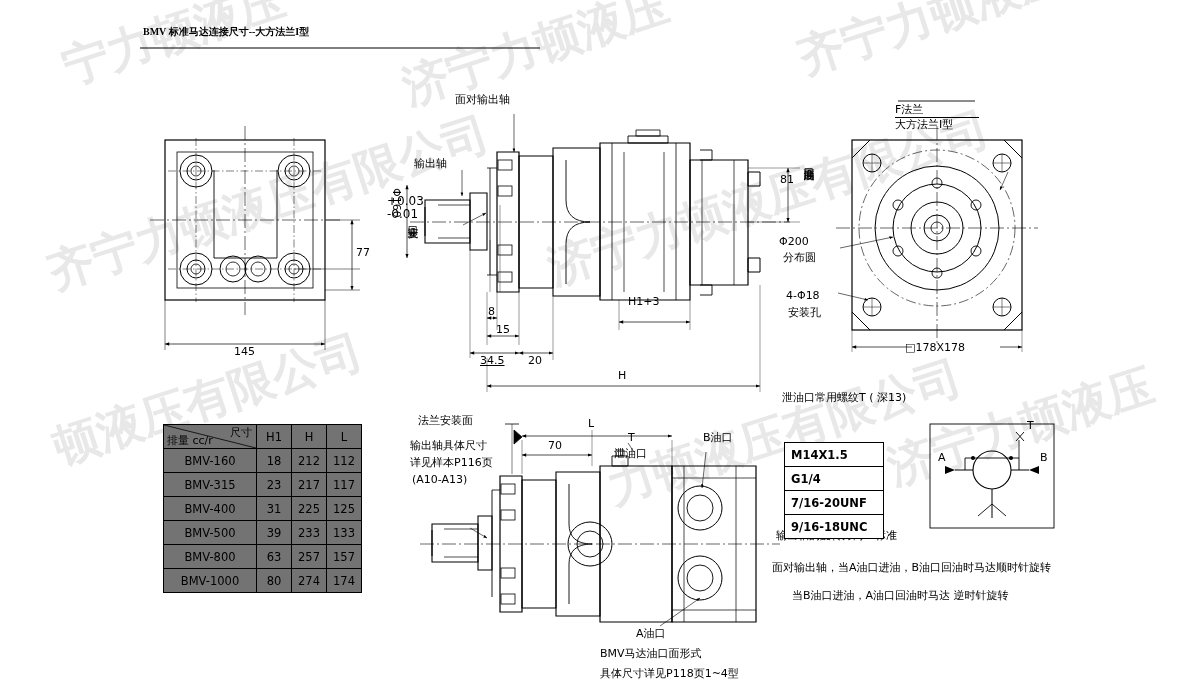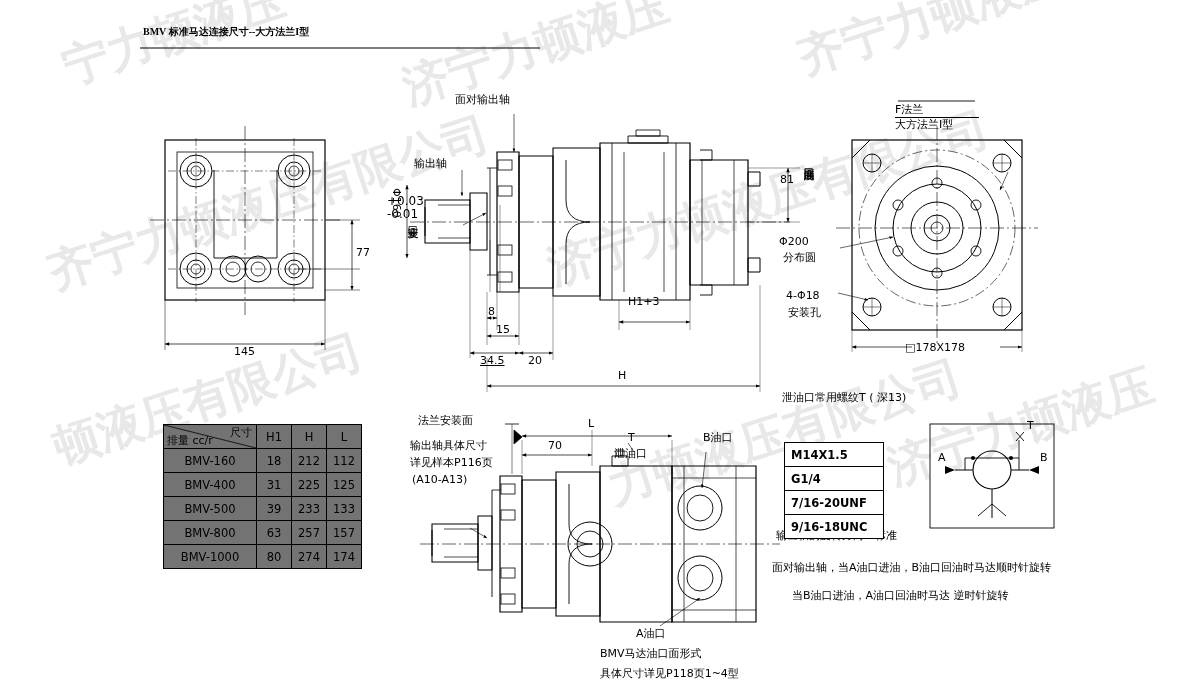--- a/index.html
+++ b/index.html
@@ -426,20 +426,26 @@
       </tr>
     </thead>
     <tbody>
       <tr>
         <td class="name">BMV-160</td>
         <td class="v">18</td>
         <td class="v">212</td>
         <td class="v">112</td>
       </tr>
       <tr>
+        <td class="name">BMV-315</td>
+        <td class="v">23</td>
+        <td class="v">217</td>
+        <td class="v">117</td>
+      </tr>
+      <tr>
         <td class="name">BMV-400</td>
         <td class="v">31</td>
         <td class="v">225</td>
         <td class="v">125</td>
       </tr>
       <tr>
         <td class="name">BMV-500</td>
         <td class="v">39</td>
         <td class="v">233</td>
         <td class="v">133</td>

